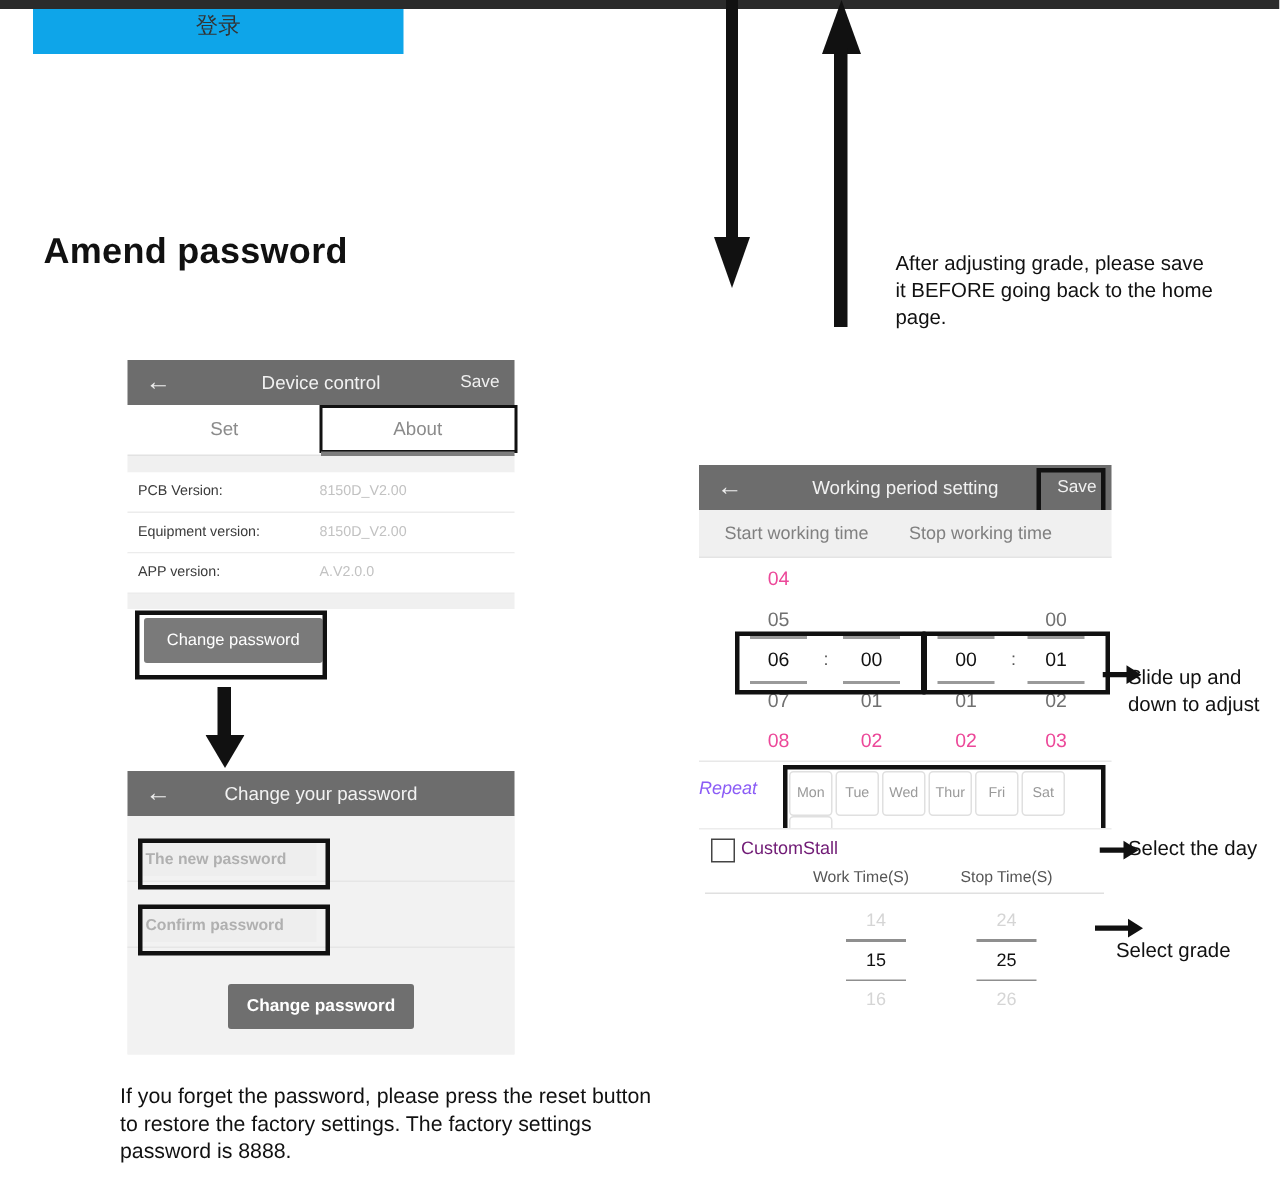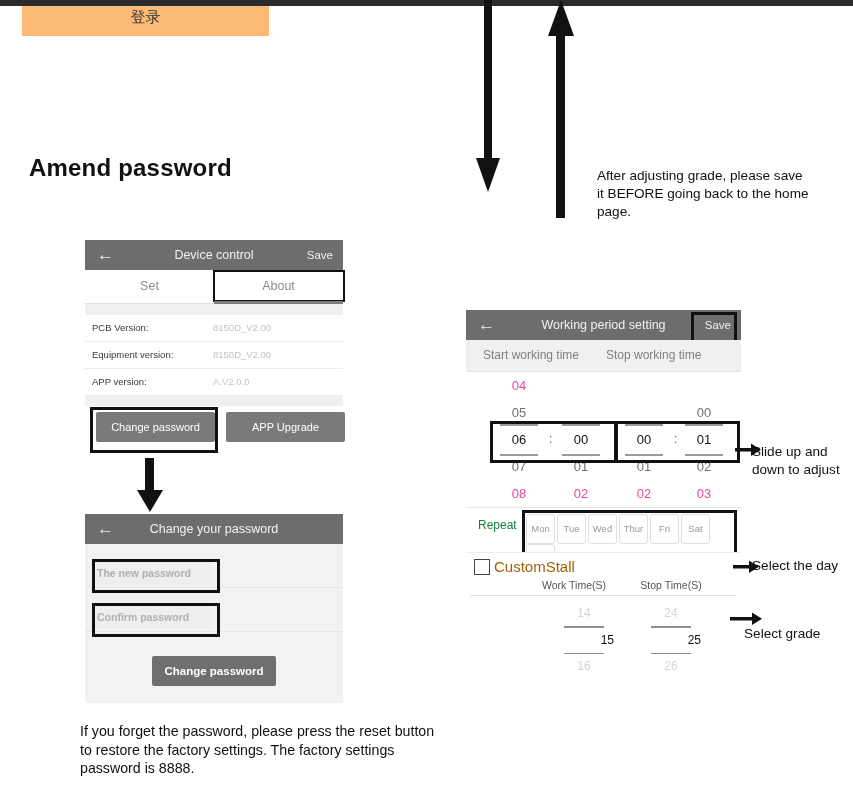--- a/index.html
+++ b/index.html
@@ -8,21 +8,21 @@
     background:#ffffff;
     font-family:"Liberation Sans","DejaVu Sans",sans-serif;
     color:#1a1a1a;
   }
   .abs{position:absolute;}
 
   
   #top-strip{left:0;top:0;width:853px;height:6px;background:#2b2b2b;}
 
   
-  #login-panel{left:22px;top:6px;width:247px;height:30px;background:#fdba74;}
+  #login-panel{left:22px;top:6px;width:247px;height:30px;background:#0ea5e9;}
   #login-label{
     position:absolute;left:0;top:2px;width:247px;text-align:center;
     font-size:15px;color:#333;font-family:"DejaVu Sans",sans-serif;
   }
 
   
   #amend-heading{
     left:29px;top:154px;font-size:24px;font-weight:bold;letter-spacing:.2px;color:#111;
   }
 
@@ -129,21 +129,21 @@
   .colon{position:absolute;top:54px;height:27px;line-height:27px;font-size:12px;color:#555;}
   #colon-start{left:83px;}
   #colon-stop{left:208px;}
   .pk-hl{position:absolute;top:49px;height:36px;border:3px solid #111;}
   #pk-hl-start{left:24px;width:121px;}
   #pk-hl-stop{left:149px;width:119px;}
   .pk-line{position:absolute;height:1.5px;background:#9a9a9a;}
 
   
   #wp-repeat{position:relative;height:44px;background:#fff;border-top:1px solid #e8e8e8;}
-  #repeat-label{position:absolute;left:12px;top:10px;font-size:12px;color:#15803d;}
+  #repeat-label{position:absolute;left:0;top:10px;font-size:12px;color:#8b5cf6;font-style:italic;}
   #repeat-days{position:absolute;left:60px;top:6px;height:32px;}
   .day-chip{
     display:inline-block;width:27px;height:28px;line-height:28px;text-align:center;
     font-size:9.5px;color:#9a9a9a;border:1px solid #e0e0e0;border-radius:3px;margin-right:2px;
     background:#fff;vertical-align:top;
   }
   #repeat-hl{position:absolute;left:56px;top:2px;width:209px;height:40px;border:3px solid #111;}
 
   
   #wp-grade{position:relative;height:48px;background:#fff;border-top:1px solid #ececec;}
@@ -154,31 +154,31 @@
   }
   .stp{position:absolute;top:0;height:28px;line-height:28px;text-align:center;font-size:12px;color:#9a9a9a;}
   #stp-up{left:0;width:27px;}
   #stp-val{left:27px;width:28px;color:#333;border-left:1px solid #e3e3e3;border-right:1px solid #e3e3e3;}
   #stp-down{left:55px;width:27px;}
   #grade-hl{position:absolute;left:170px;top:3px;width:92px;height:40px;border:3px solid #111;}
 
   
   #wp-custom{position:relative;height:130px;background:#fff;border-top:1px solid #ececec;}
   #custom-check{position:absolute;left:8px;top:6px;width:14px;height:14px;border:1.5px solid #444;background:#fff;}
-  #custom-label{position:absolute;left:28px;top:5px;font-size:15px;color:#a16207;}
+  #custom-label{position:absolute;left:28px;top:5px;font-size:12px;color:#701a75;}
   .cs-head{position:absolute;top:26px;font-size:10.5px;color:#555;text-align:center;width:90px;}
   #cs-head-work{left:63px;}
   #cs-head-stop{left:160px;}
   #cs-divider{position:absolute;left:4px;top:42px;width:266px;height:1px;background:#e0e0e0;}
   .cs-col{position:absolute;top:48px;width:60px;text-align:center;}
   #cs-col-work{left:88px;}
   #cs-col-stop{left:175px;}
   .cs-cell{height:25px;line-height:25px;font-size:12px;}
   .cs-dim{color:#d5d5d5;}
-  .cs-sel{color:#111;text-align:right;}
+  .cs-sel{color:#111;}
   .cs-line{height:1.5px;background:#8f8f8f;margin:0 10px;}
 
   
   .annot{position:absolute;font-size:13.6px;line-height:17.5px;color:#111;}
   #annot-slide{left:752px;top:443px;width:104px;}
   #annot-day{left:752px;top:557px;width:90px;}
   #annot-grade{left:744px;top:625px;width:110px;}
   .ann-arrow{position:absolute;}
 </style>
 </head>
@@ -219,21 +219,20 @@
   </div>
   <div class="dc-row">
     <span class="dc-key">APP version:</span>
     <span class="dc-val">A.V2.0.0</span>
   </div>
 
   <div id="dc-gap"></div>
 
   <div id="dc-buttons">
     <div class="dc-btn" id="btn-change-password">Change password</div>
-    <div class="dc-btn" id="btn-app-upgrade">APP Upgrade</div>
     <div id="btn-change-password-hl"></div>
   </div>
 </div>
 
 <svg class="abs" id="arrow-down-flow" viewBox="0 0 26 54">
   <rect x="8" y="0" width="9" height="34" fill="#111"></rect>
   <polygon points="0,32 26,32 13,54" fill="#111"></polygon>
 </svg>
 
 <div class="abs phone" id="change-password">

